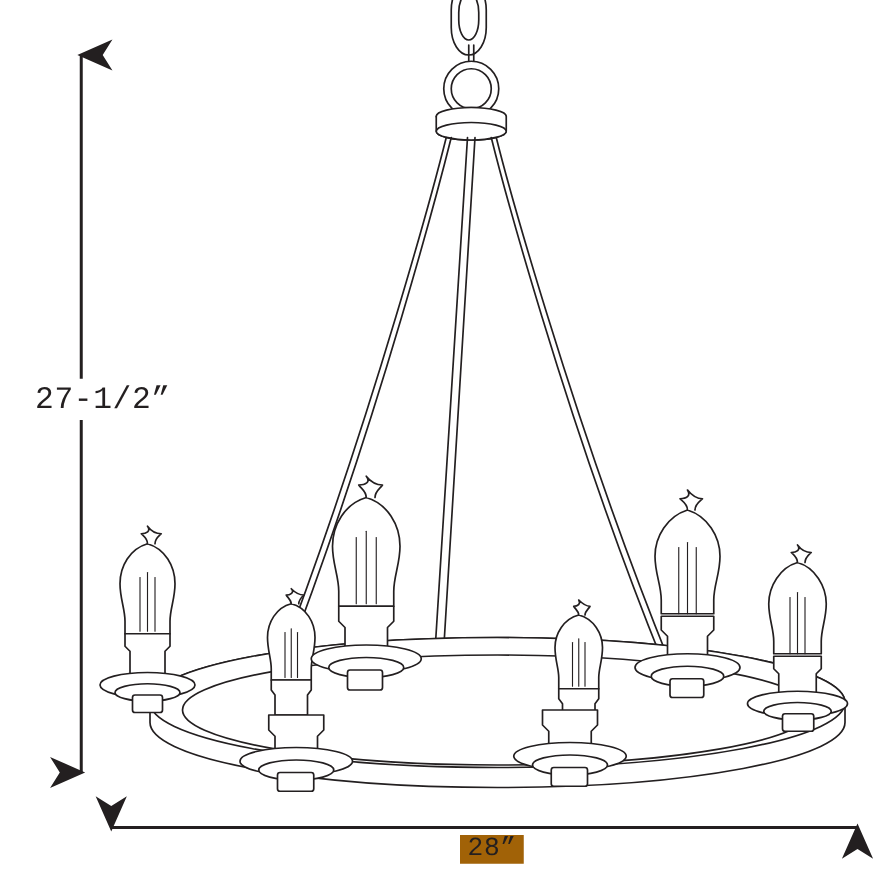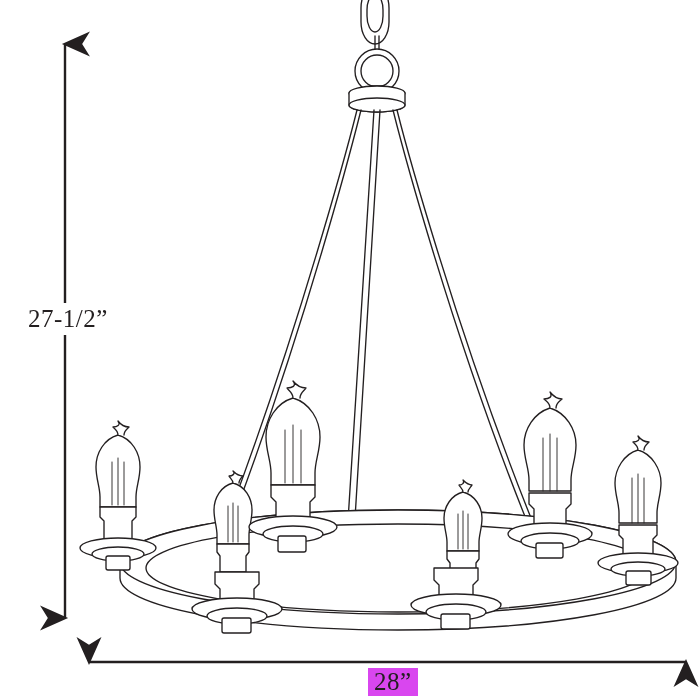--- a/index.html
+++ b/index.html
@@ -20,36 +20,36 @@
   #drawing {
     position: absolute;
     left: 0;
     top: 0;
     width: 700px;
     height: 700px;
   }
   .dim-label {
     position: absolute;
     color: #231f20;
-    font-family: Liberation Serif, serif;
+    font-family: Liberation Mono, monospace;
     white-space: nowrap;
     letter-spacing: 0.5px;
   }
   #height-label {
     left: 28px;
     top: 303px;
     font-size: 25px;
     background: #ffffff;
     padding: 2px 3px 2px 0;
   }
   #width-label {
     left: 368px;
     top: 668px;
-    font-size: 25px;
-    background: #d946ef;
+    font-size: 21px;
+    background: #a16207;
     padding: 0 6px;
   }
 </style>
 </head>
 <body>
 
 <div id="stage">
 
   <svg id="drawing" viewBox="0 0 700 700">
     <defs>

